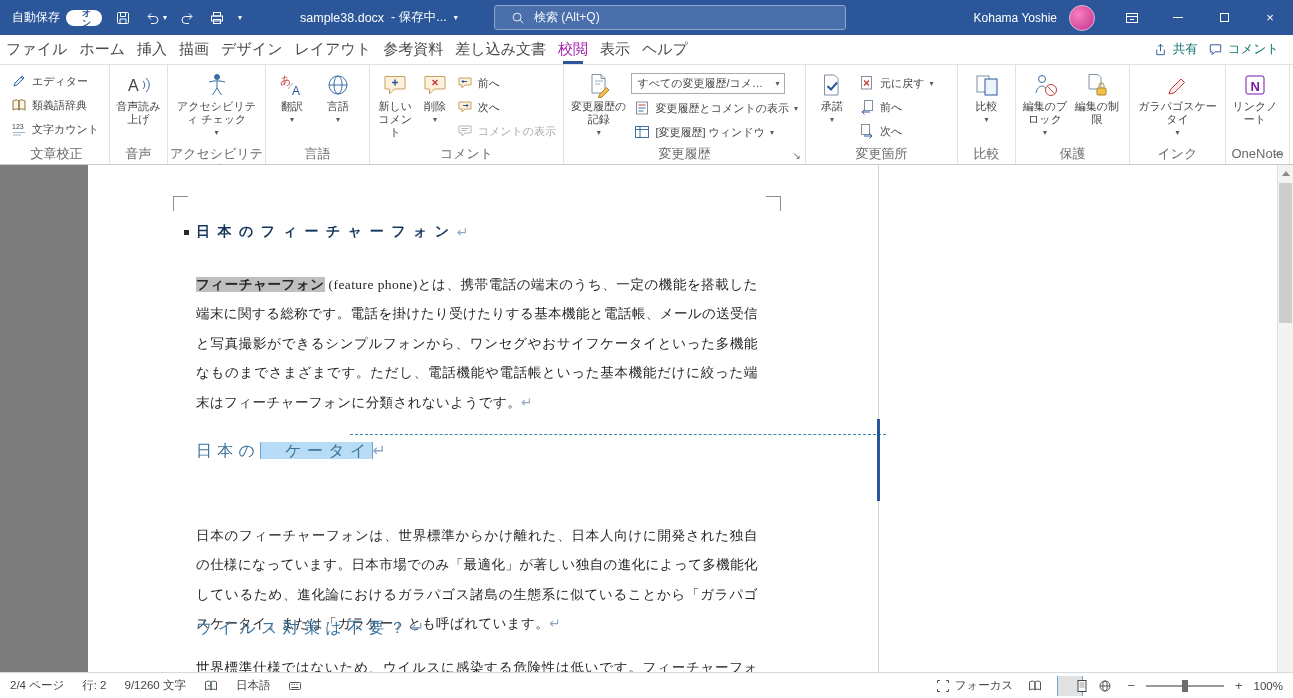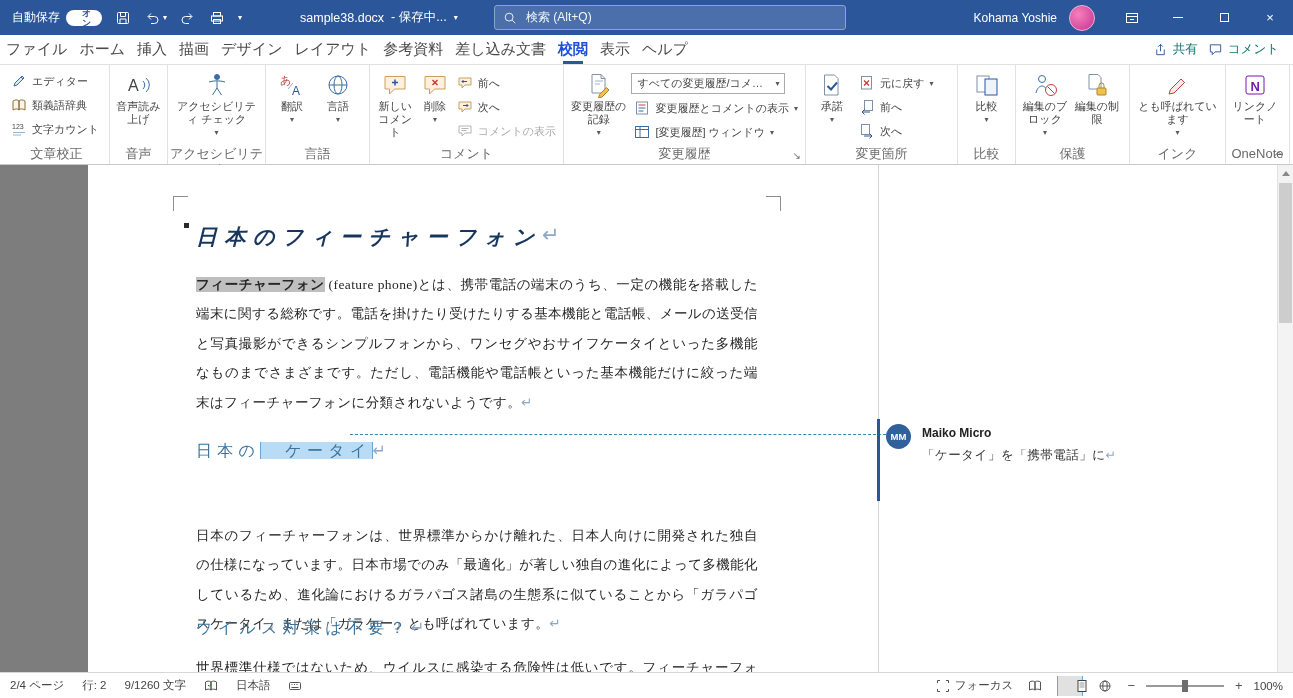--- a/index.html
+++ b/index.html
@@ -11,33 +11,33 @@
 
   
   .titlebar{flex:0 0 35px;background:#2b579a;display:flex;align-items:center;color:#fff;position:relative;}
   .qat{display:flex;align-items:center;gap:13px;padding-left:12px;}
   .autosave{display:flex;align-items:center;gap:6px;}
   .toggle{width:36px;height:16px;border-radius:8px;background:#fff;display:flex;align-items:center;justify-content:space-between;padding:2px 16px;}
   .toggle .state{font-size:9px;color:#2b579a;font-weight:bold;line-height:10px;}
   .toggle .knob{width:11px;height:11px;border-radius:50%;background:#2b579a;}
   .qbtn{display:flex;align-items:center;gap:3px;}
   .doc-title{display:flex;align-items:center;gap:7px;margin-left:58px;font-size:12.5px;white-space:nowrap;}
-  .search{position:absolute;left:494px;top:5px;width:352px;height:25px;background:#4a6faa;border:1px solid #8ba4c9;border-radius:3px;display:flex;align-items:center;padding-left:8px;gap:9px;font-size:12px;color:#f2f6fb;}
+  .search{position:absolute;left:494px;top:5px;width:352px;height:25px;background:#4a6faa;border:1px solid #8ba4c9;border-radius:3px;display:flex;align-items:center;padding-left:16px;gap:9px;font-size:12px;color:#f2f6fb;}
   .tb-right{margin-left:auto;display:flex;align-items:center;height:100%;}
   .username{font-size:12px;margin-right:12px;}
   .avatar{width:26px;height:26px;border-radius:50%;background:radial-gradient(circle at 35% 35%,#f77fbe,#c3328f);margin-right:14px;border:1px solid #e9b6d6;}
   .winbtn{width:46px;height:35px;display:flex;align-items:center;justify-content:center;}
   .min-glyph{width:10px;height:1px;background:#fff;}
   .max-glyph{width:9px;height:9px;border:1px solid #fff;}
   .close-glyph{font-size:13px;color:#fff;line-height:13px;}
 
   
   .tabrow{flex:0 0 30px;display:flex;align-items:stretch;background:#fff;border-bottom:1px solid #e4e2e0;}
   .tab{display:flex;align-items:center;padding:0 6px;font-size:15px;color:#4a4a4a;position:relative;}
-  .tab.active{font-weight:bold;color:#1d4ed8;}
+  .tab.active{font-weight:normal;color:#a21caf;}
   .tab.active::after{content:"";position:absolute;left:11px;right:11px;bottom:0;height:3px;background:#2b579a;}
   .tabrow-right{margin-left:auto;display:flex;align-items:center;gap:10px;padding-right:14px;}
   .pill-btn{display:flex;align-items:center;gap:5px;color:#0f766e;font-size:12.5px;}
 
   
   .ribbon{flex:0 0 100px;background:#fff;border-bottom:1px solid #c9c9c9;display:flex;position:relative;padding-left:4px;}
   .group{display:flex;flex-direction:column;border-right:1px solid #e3e1df;position:relative;}
   .group-body{flex:1;display:flex;align-items:stretch;padding:3px 4px 0 4px;gap:2px;}
   .group-label{height:17px;font-size:13px;color:#6a6a6a;text-align:center;line-height:14px;}
   .bigbtn{width:56px;display:flex;flex-direction:column;align-items:center;padding-top:4px;gap:2px;}
@@ -50,21 +50,21 @@
   .dlauncher{position:absolute;right:4px;bottom:2px;font-size:10px;color:#6a6a6a;line-height:12px;}
   .ribbon-collapse{position:absolute;right:9px;bottom:6px;color:#6a6a6a;}
 
   
   .docarea{flex:1;position:relative;background:#7d7d7d;overflow:hidden;}
   .page{position:absolute;left:88px;top:0;width:790px;height:100%;background:#fff;}
   .cpane{position:absolute;left:878px;top:0;right:16px;height:100%;background:#fff;border-left:1px solid #d4d4d4;}
   .crop{position:absolute;width:15px;height:15px;}
   .crop-l{left:85px;top:31px;border-left:1px solid #8e8e8e;border-top:1px solid #8e8e8e;}
   .crop-r{left:678px;top:31px;border-right:1px solid #8e8e8e;border-top:1px solid #8e8e8e;}
-  .h1{position:absolute;left:96px;top:58px;display:flex;align-items:flex-start;font-size:21px;font-weight:600;letter-spacing:7.5px;color:#17365d;white-space:nowrap;font-style:italic;}
+  .h1{position:absolute;left:96px;top:58px;display:flex;align-items:center;font-size:14px;font-weight:600;letter-spacing:7.5px;color:#17365d;white-space:nowrap;}
   .bullet{width:5px;height:5px;background:#2a2a2a;margin-right:7px;flex:0 0 5px;}
   .pmark{color:#8fa8c8;letter-spacing:0;font-weight:normal;font-family:"DejaVu Sans",sans-serif;}
   .body-p{position:absolute;left:108px;width:562px;font-family:"Liberation Serif","DejaVu Serif",serif;font-size:13.5px;line-height:29.4px;letter-spacing:.4px;color:#262626;text-align:justify;}
   .p1{top:105px;}.p2{top:312px;margin-top:44px;}.p3{top:488px;}
   .hl-gray{background:#bfbfbf;font-family:"Liberation Sans",sans-serif;font-weight:bold;}
   .h2{position:absolute;left:108px;font-size:16px;letter-spacing:5.3px;color:#3a739c;line-height:26px;white-space:nowrap;}
   .h2-a{top:273px;}.h2-b{top:450px;}
   .sel{background:#b8dcf5;border-left:1px solid #6aa7d8;border-right:1px solid #6aa7d8;padding-left:24px;}
   .anchor-line{position:absolute;left:350px;top:269px;width:536px;height:0;border-top:1px dashed #3a87ad;z-index:5;}
   .cbar{position:absolute;left:877px;top:254px;width:3px;height:82px;background:#2b579a;z-index:6;}
@@ -497,21 +497,21 @@
 
     <div class="group" style="width:96px">
       <div class="group-body" style="justify-content:center">
         <span class="bigbtn w84">
           <span>
               <svg width="26" height="26" viewBox="0 0 26 26" fill="none" stroke="#c43e3e">
                 <path d="M4 22l1.5-4.5L16 7l3.5 3.5L9 21l-5 1z" fill="#fbe9e7"></path>
                 <path d="M16 7l3.5 3.5"></path>
               </svg>
             </span>
-          <span class="blabel">とも呼ばれています</span>
+          <span class="blabel">ガラパゴスケータイ</span>
           <span class="chev">▾</span>
         </span>
       </div>
       <div class="group-label">インク</div>
     </div>
 
     <div class="group" style="width:64px">
       <div class="group-body">
         <span class="bigbtn w50">
           <span>
@@ -552,25 +552,20 @@
 
       <div class="h2 h2-b"><span>ウイルス対策は不要？</span><span class="pmark">↵</span></div>
 
       <div class="body-p p3"><span>世界標準仕様ではないため、ウイルスに感染する危険性は低いです。フィーチャーフォンのそ</span></div>
     </div>
 
     <div class="cpane"></div>
     <div class="anchor-line" actable="false"></div>
     <div class="cbar"></div>
 
-    <div class="comment">
-      <span class="c-avatar">MM</span>
-      <span class="c-author">Maiko Micro</span>
-      <span class="c-body"><span>「ケータイ」を「携帯電話」に</span><span class="pmark">↵</span></span>
-    </div>
 
     <div class="vscroll">
       <div class="varrow">
           <span class="tri-up"></span>
         </div>
       <div class="vthumb"></div>
     </div>
   </div>
 
   <div class="statusbar">

